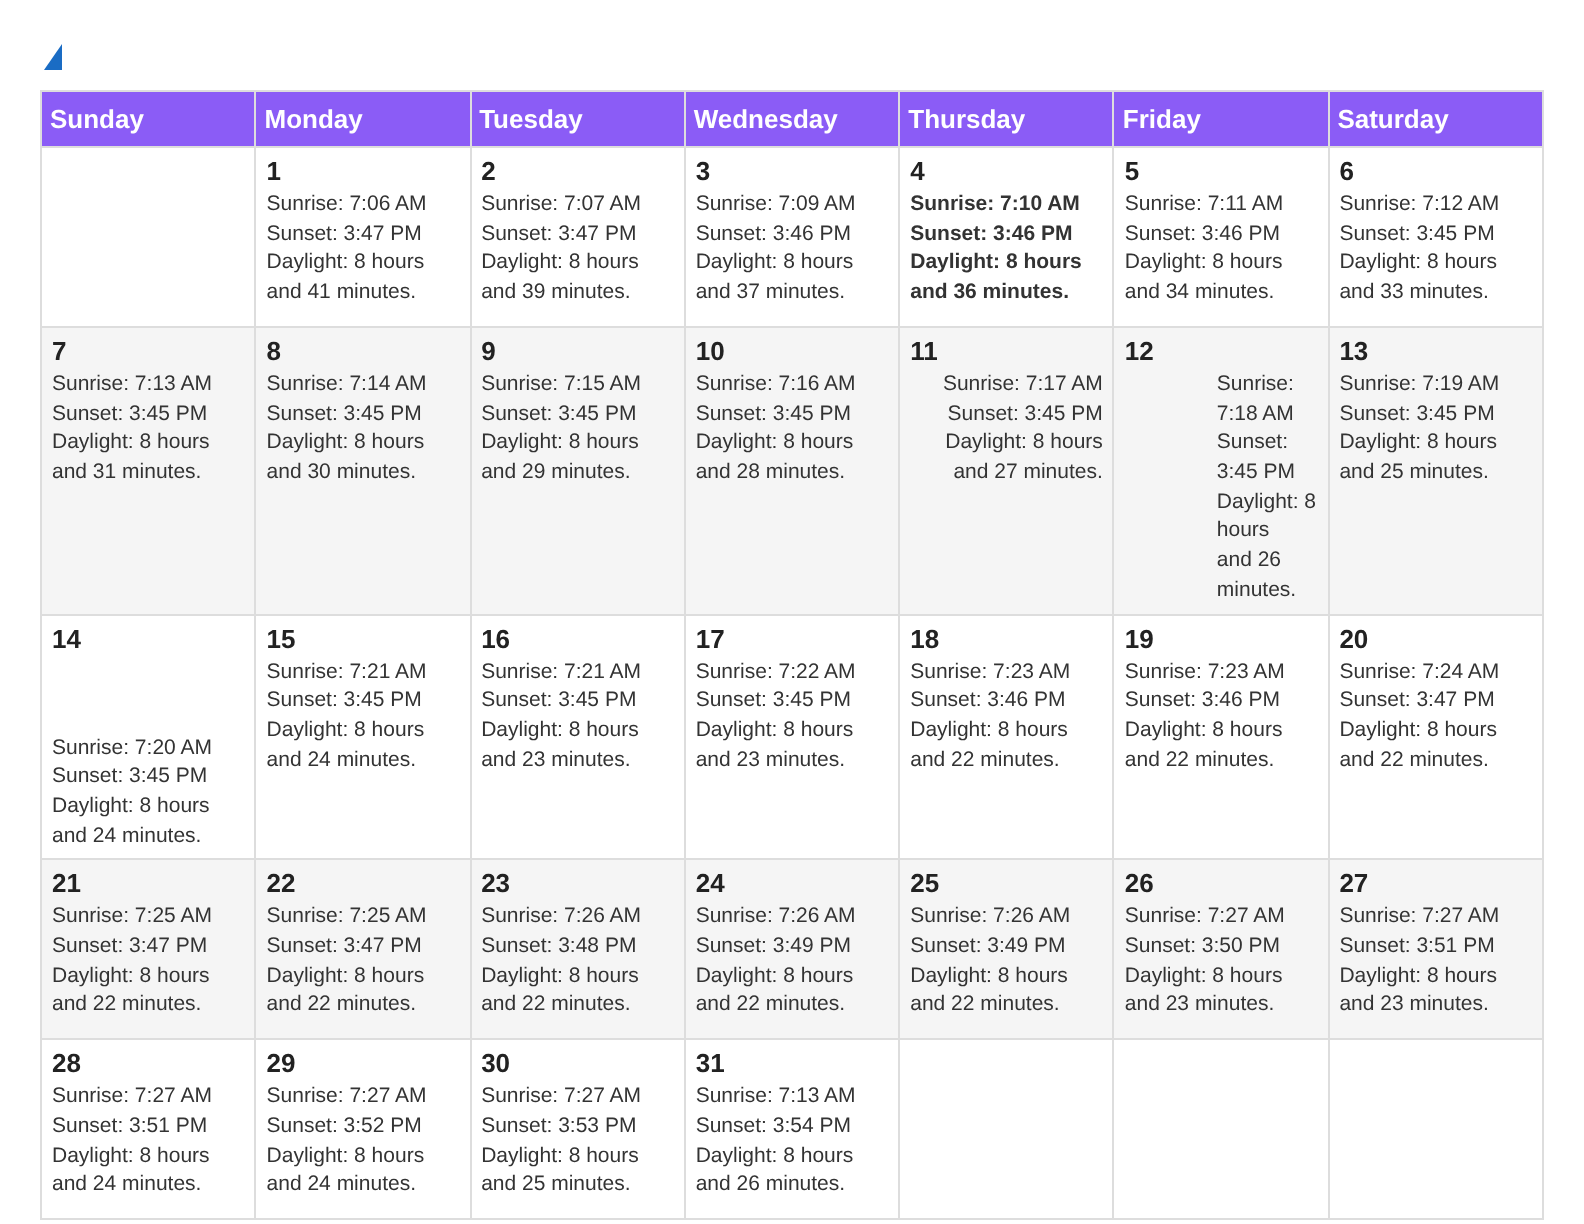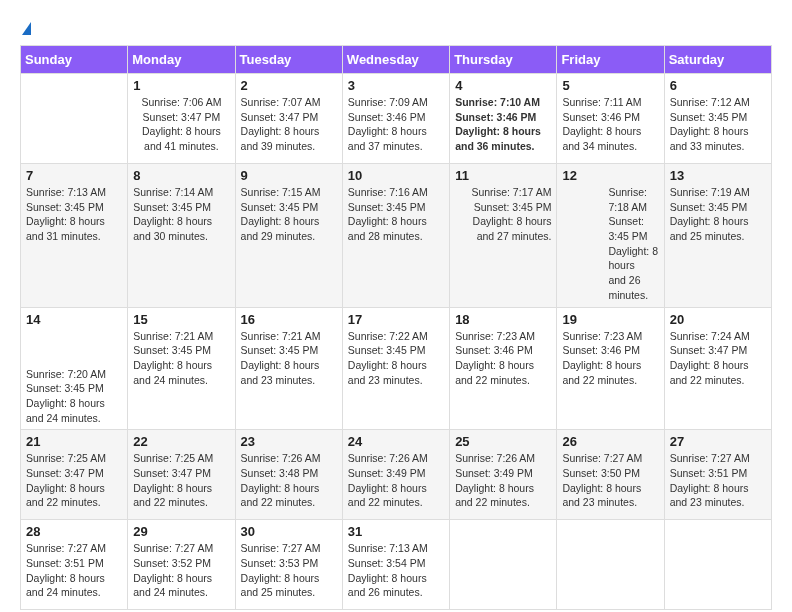--- a/index.html
+++ b/index.html
@@ -116,21 +116,21 @@
         <th>Thursday</th>
         <th>Friday</th>
         <th>Saturday</th>
       </tr>
   </thead>
   <tbody id="calendar-body">
   <tr>
         <td class="empty-cell"></td>
         <td>
           <span class="day-number">1</span>
-          <div class="day-info" style="white-space: pre-line; text-align: center;">Sunrise: 7:06 AM
+          <div class="day-info" style="white-space: pre-line;">Sunrise: 7:06 AM
 Sunset: 3:47 PM
 Daylight: 8 hours
 and 41 minutes.</div>
         </td>
         <td>
           <span class="day-number">2</span>
           <div class="day-info" style="white-space: pre-line;">Sunrise: 7:07 AM
 Sunset: 3:47 PM
 Daylight: 8 hours
 and 39 minutes.</div>

